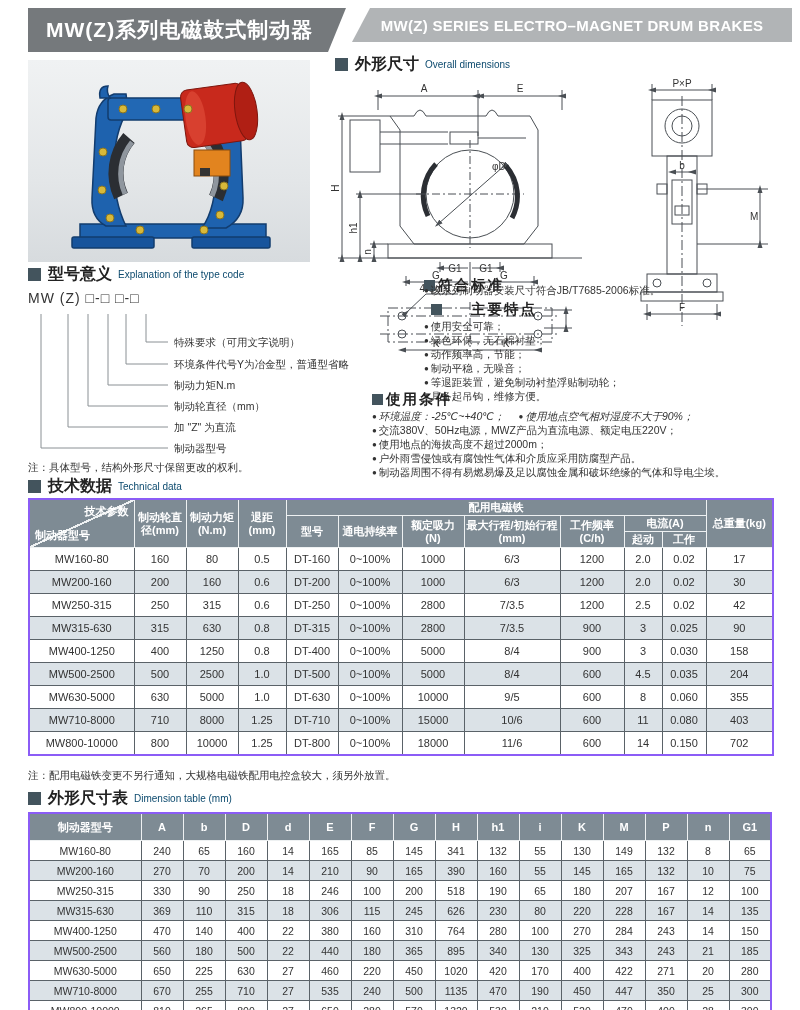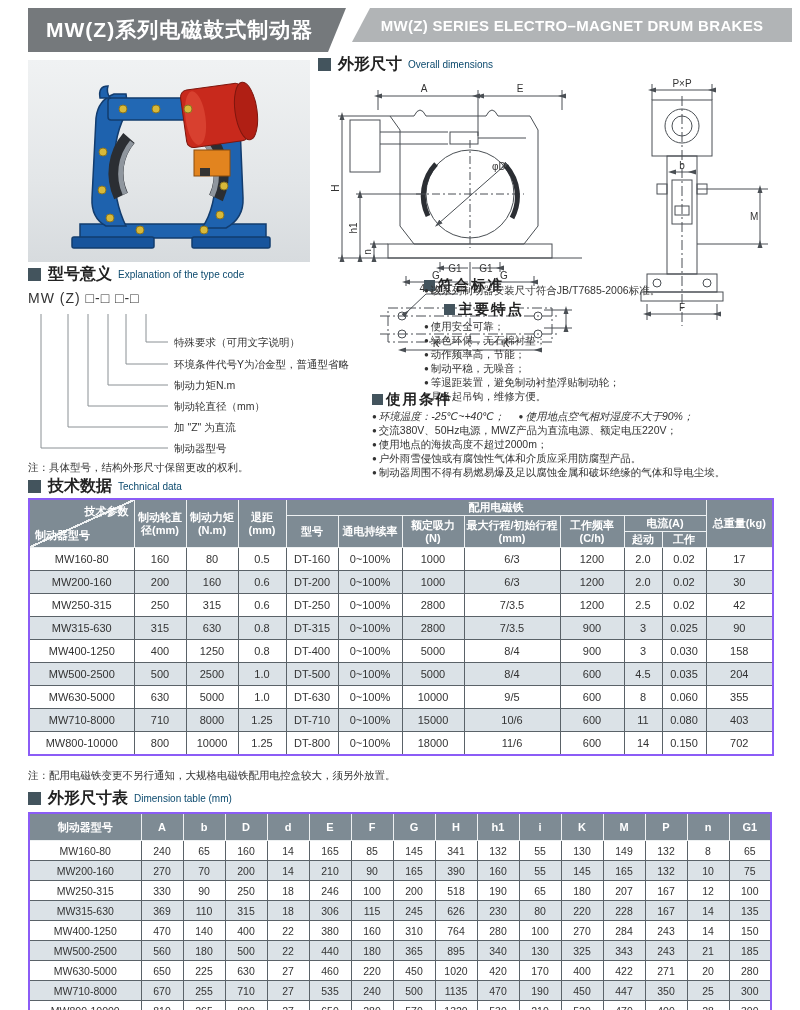--- a/index.html
+++ b/index.html
@@ -93,21 +93,21 @@
         <circle cx="74" cy="130" r="4"></circle>
         <circle cx="82" cy="158" r="4"></circle>
       <circle cx="196" cy="126" r="4"></circle>
         <circle cx="192" cy="155" r="4"></circle>
         <circle cx="112" cy="170" r="4"></circle>
       <circle cx="176" cy="170" r="4"></circle>
     </g>
   </svg>
 </div>
 
-<div class="abs sec-title" style="left:318px;top:54px;">
+<div class="abs sec-title" style="left:335px;top:54px;">
   <span class="sq"></span>
   <span class="cn">外形尺寸</span>
   <span class="en">Overall dimensions</span>
 </div>
 
 <div class="abs" style="left:330px;top:76px;">
   <svg width="460" height="290" viewBox="0 0 460 290">
     <defs>
       <marker id="ar" markerWidth="8" markerHeight="8" refX="4" refY="4" orient="auto">
         <path d="M0,4 L8,1.5 L8,6.5 z" fill="#4a4f54"></path>
@@ -249,21 +249,21 @@
 <div class="abs note" style="left:28px;top:461px;">注：具体型号，结构外形尺寸保留更改的权利。</div>
 
 <div class="abs sec-title small" style="left:424px;top:276px;">
   <span class="sq"></span>
   <span class="cn">符合标准</span>
 </div>
 <div class="abs blist" style="left:424px;top:284px;width:366px;">
     <div class="li">该系列制动器安装尺寸符合JB/T7685-2006标准。</div>
   </div>
 
-<div class="abs sec-title small" style="left:444px;top:300px;">
+<div class="abs sec-title small" style="left:431px;top:300px;gap:26px;">
   <span class="sq"></span>
   <span class="cn">主要特点</span>
 </div>
 <div class="abs blist" style="left:424px;top:320px;width:366px;">
     <div class="li">使用安全可靠；</div>
     <div class="li">绿色环保，无石棉衬垫；</div>
     <div class="li">动作频率高，节能；</div>
     <div class="li">制动平稳，无噪音；</div>
     <div class="li">等退距装置，避免制动衬垫浮贴制动轮；</div>
     <div class="li">具备起吊钩，维修方便。</div>

